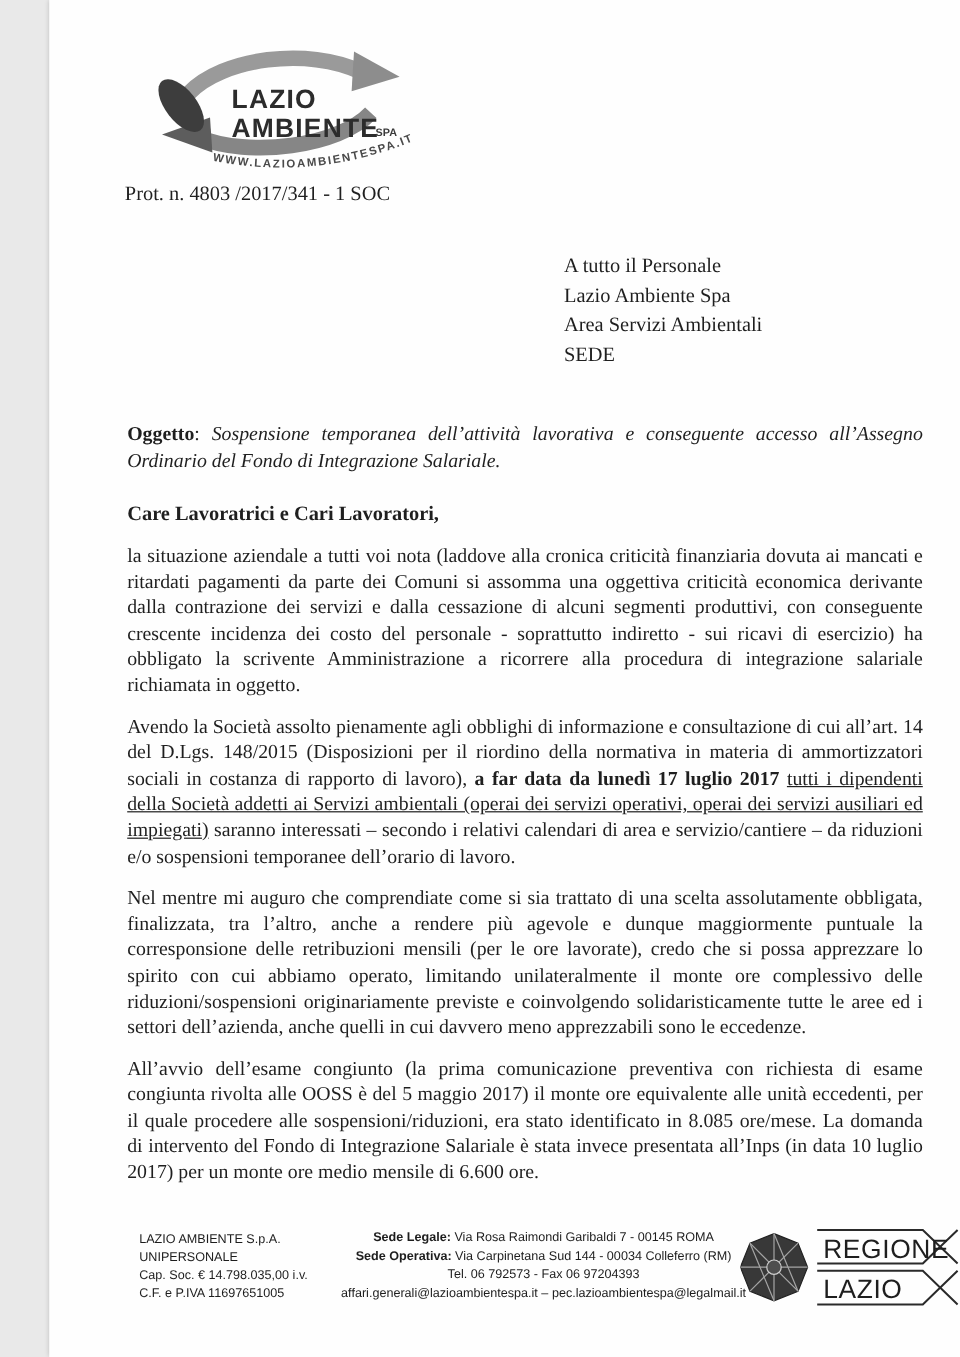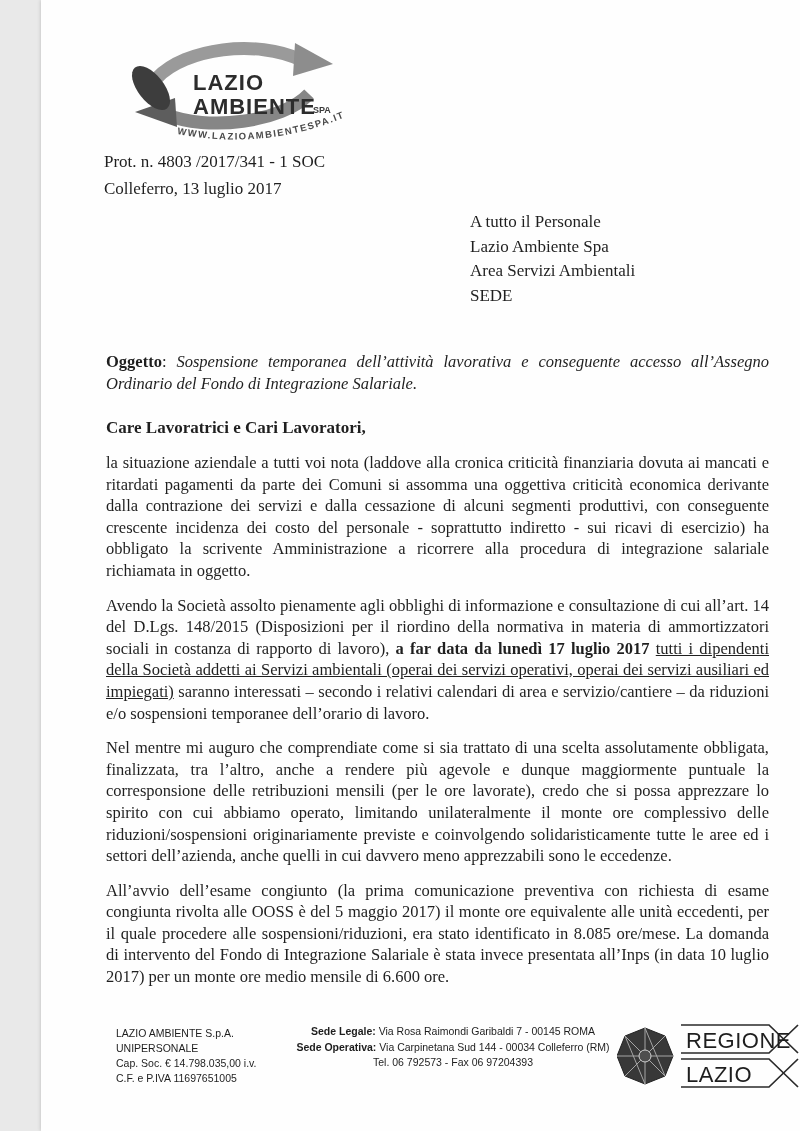--- a/index.html
+++ b/index.html
@@ -48,21 +48,20 @@
     <text x="208" y="87" font-family="Liberation Sans, sans-serif" font-size="9" font-weight="bold" fill="#3a3a3a">SPA</text>
 
     <path id="webArc" d="M 72 108 Q 165 126 252 86" fill="none"></path>
     <text font-family="Liberation Sans, sans-serif" font-size="9.5" font-weight="bold" letter-spacing="1.5" fill="#4a4a4a">
       <textPath href="#webArc">WWW.LAZIOAMBIENTESPA.IT</textPath>
     </text>
   </svg>
 
   <div class="prot">
     <div>Prot. n. 4803 /2017/341 -  1 SOC</div>
-    <div>Colleferro, 13 luglio 2017</div>
   </div>
 
   <div class="recipient">
     <div>A tutto il Personale</div>
     <div>Lazio Ambiente Spa</div>
     <div>Area Servizi Ambientali</div>
     <div>SEDE</div>
   </div>
 
   <div class="subject"><span class="rb">Oggetto</span><span>: </span><span class="ri">Sospensione temporanea dell’attività lavorativa e conseguente accesso all’Assegno Ordinario del Fondo di Integrazione Salariale.</span></div>
@@ -81,20 +80,21 @@
       <div class="fb">LAZIO AMBIENTE S.p.A.</div>
       <div class="fb">UNIPERSONALE</div>
       <div>Cap. Soc. € 14.798.035,00 i.v.</div>
       <div>C.F. e P.IVA 11697651005</div>
     </div>
 
     <div class="f-center">
       <div><span class="fb">Sede Legale:</span><span> Via Rosa Raimondi Garibaldi 7 - 00145 ROMA</span></div>
       <div><span class="fb">Sede Operativa:</span><span> Via Carpinetana Sud 144 - 00034 Colleferro (RM)</span></div>
       <div>Tel. 06 792573 - Fax 06 97204393</div>
+      <div>affari.generali@lazioambientespa.it – pec.lazioambientespa@legalmail.it</div>
     </div>
 
     <svg class="regione" width="182" height="78" viewBox="0 0 182 78">
 
       <g>
         <path d="M 28 8 L 48 16 L 56 36 L 48 56 L 28 64 L 8 56 L 0 36 L 8 16 Z" fill="#383838" stroke="#222" stroke-width="1"></path>
         <g stroke="#b9b9b9" stroke-width="1" opacity="0.85">
           <line x1="28" y1="8" x2="48" y2="56"></line>
           <line x1="48" y1="16" x2="8" y2="56"></line>
           <line x1="8" y1="16" x2="48" y2="56"></line>

